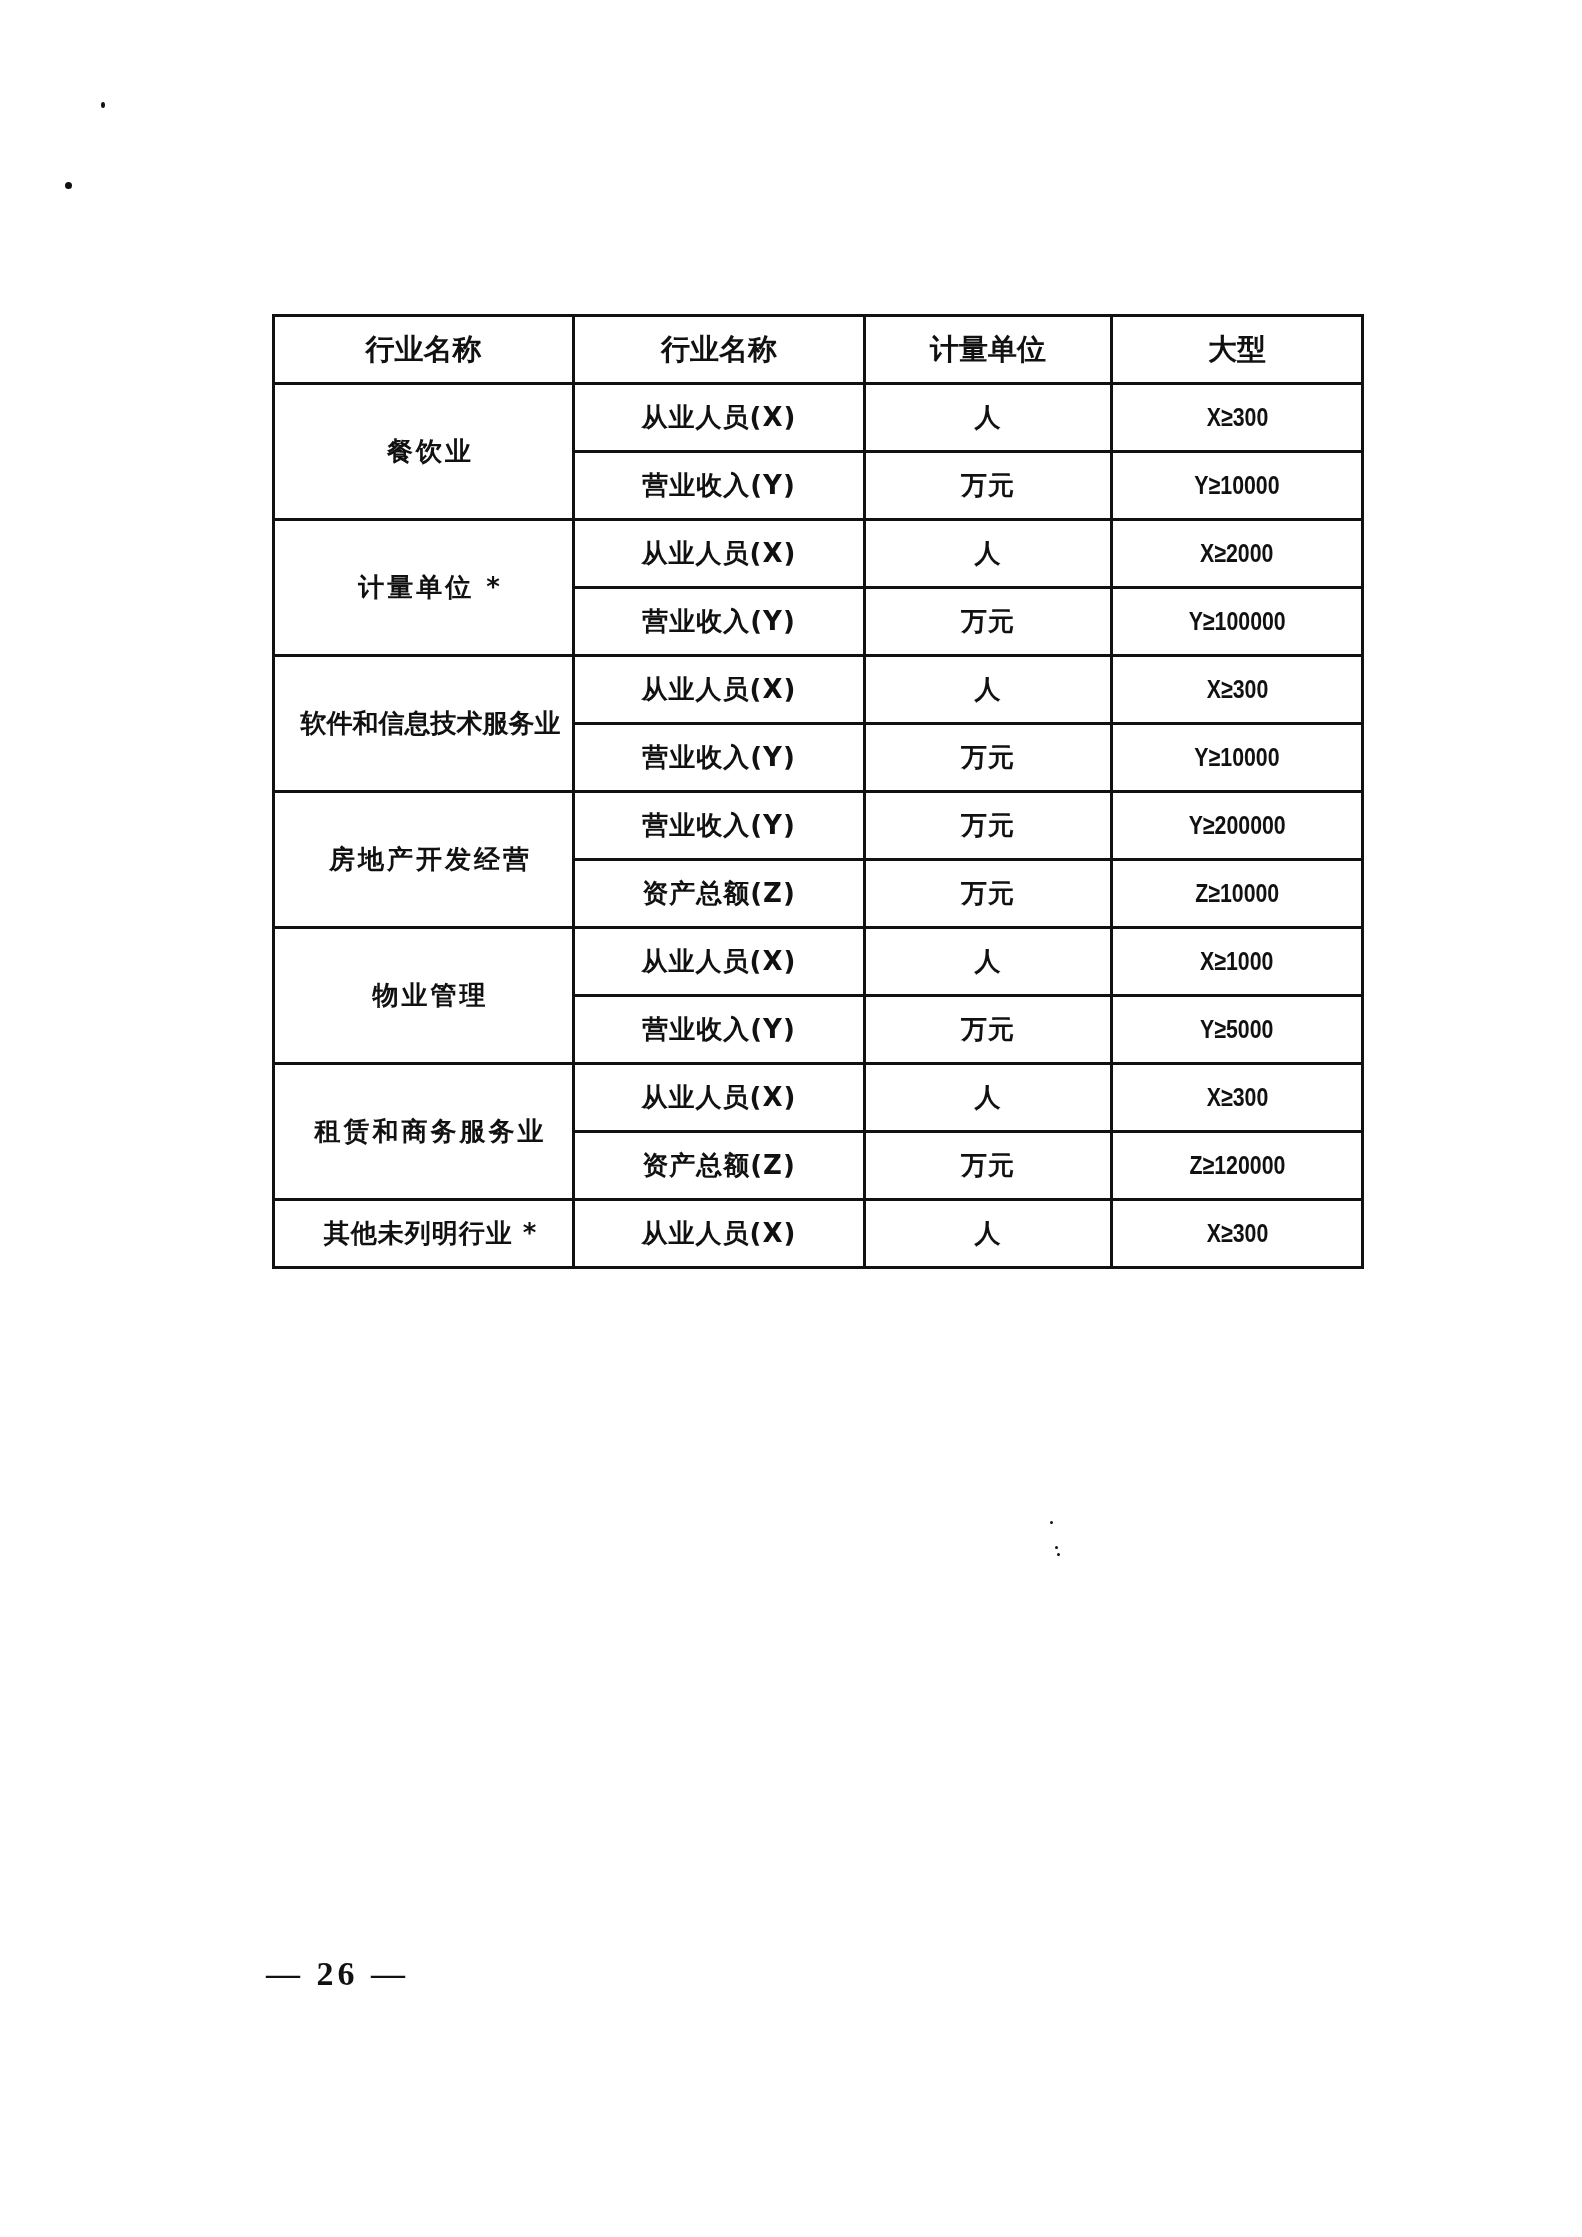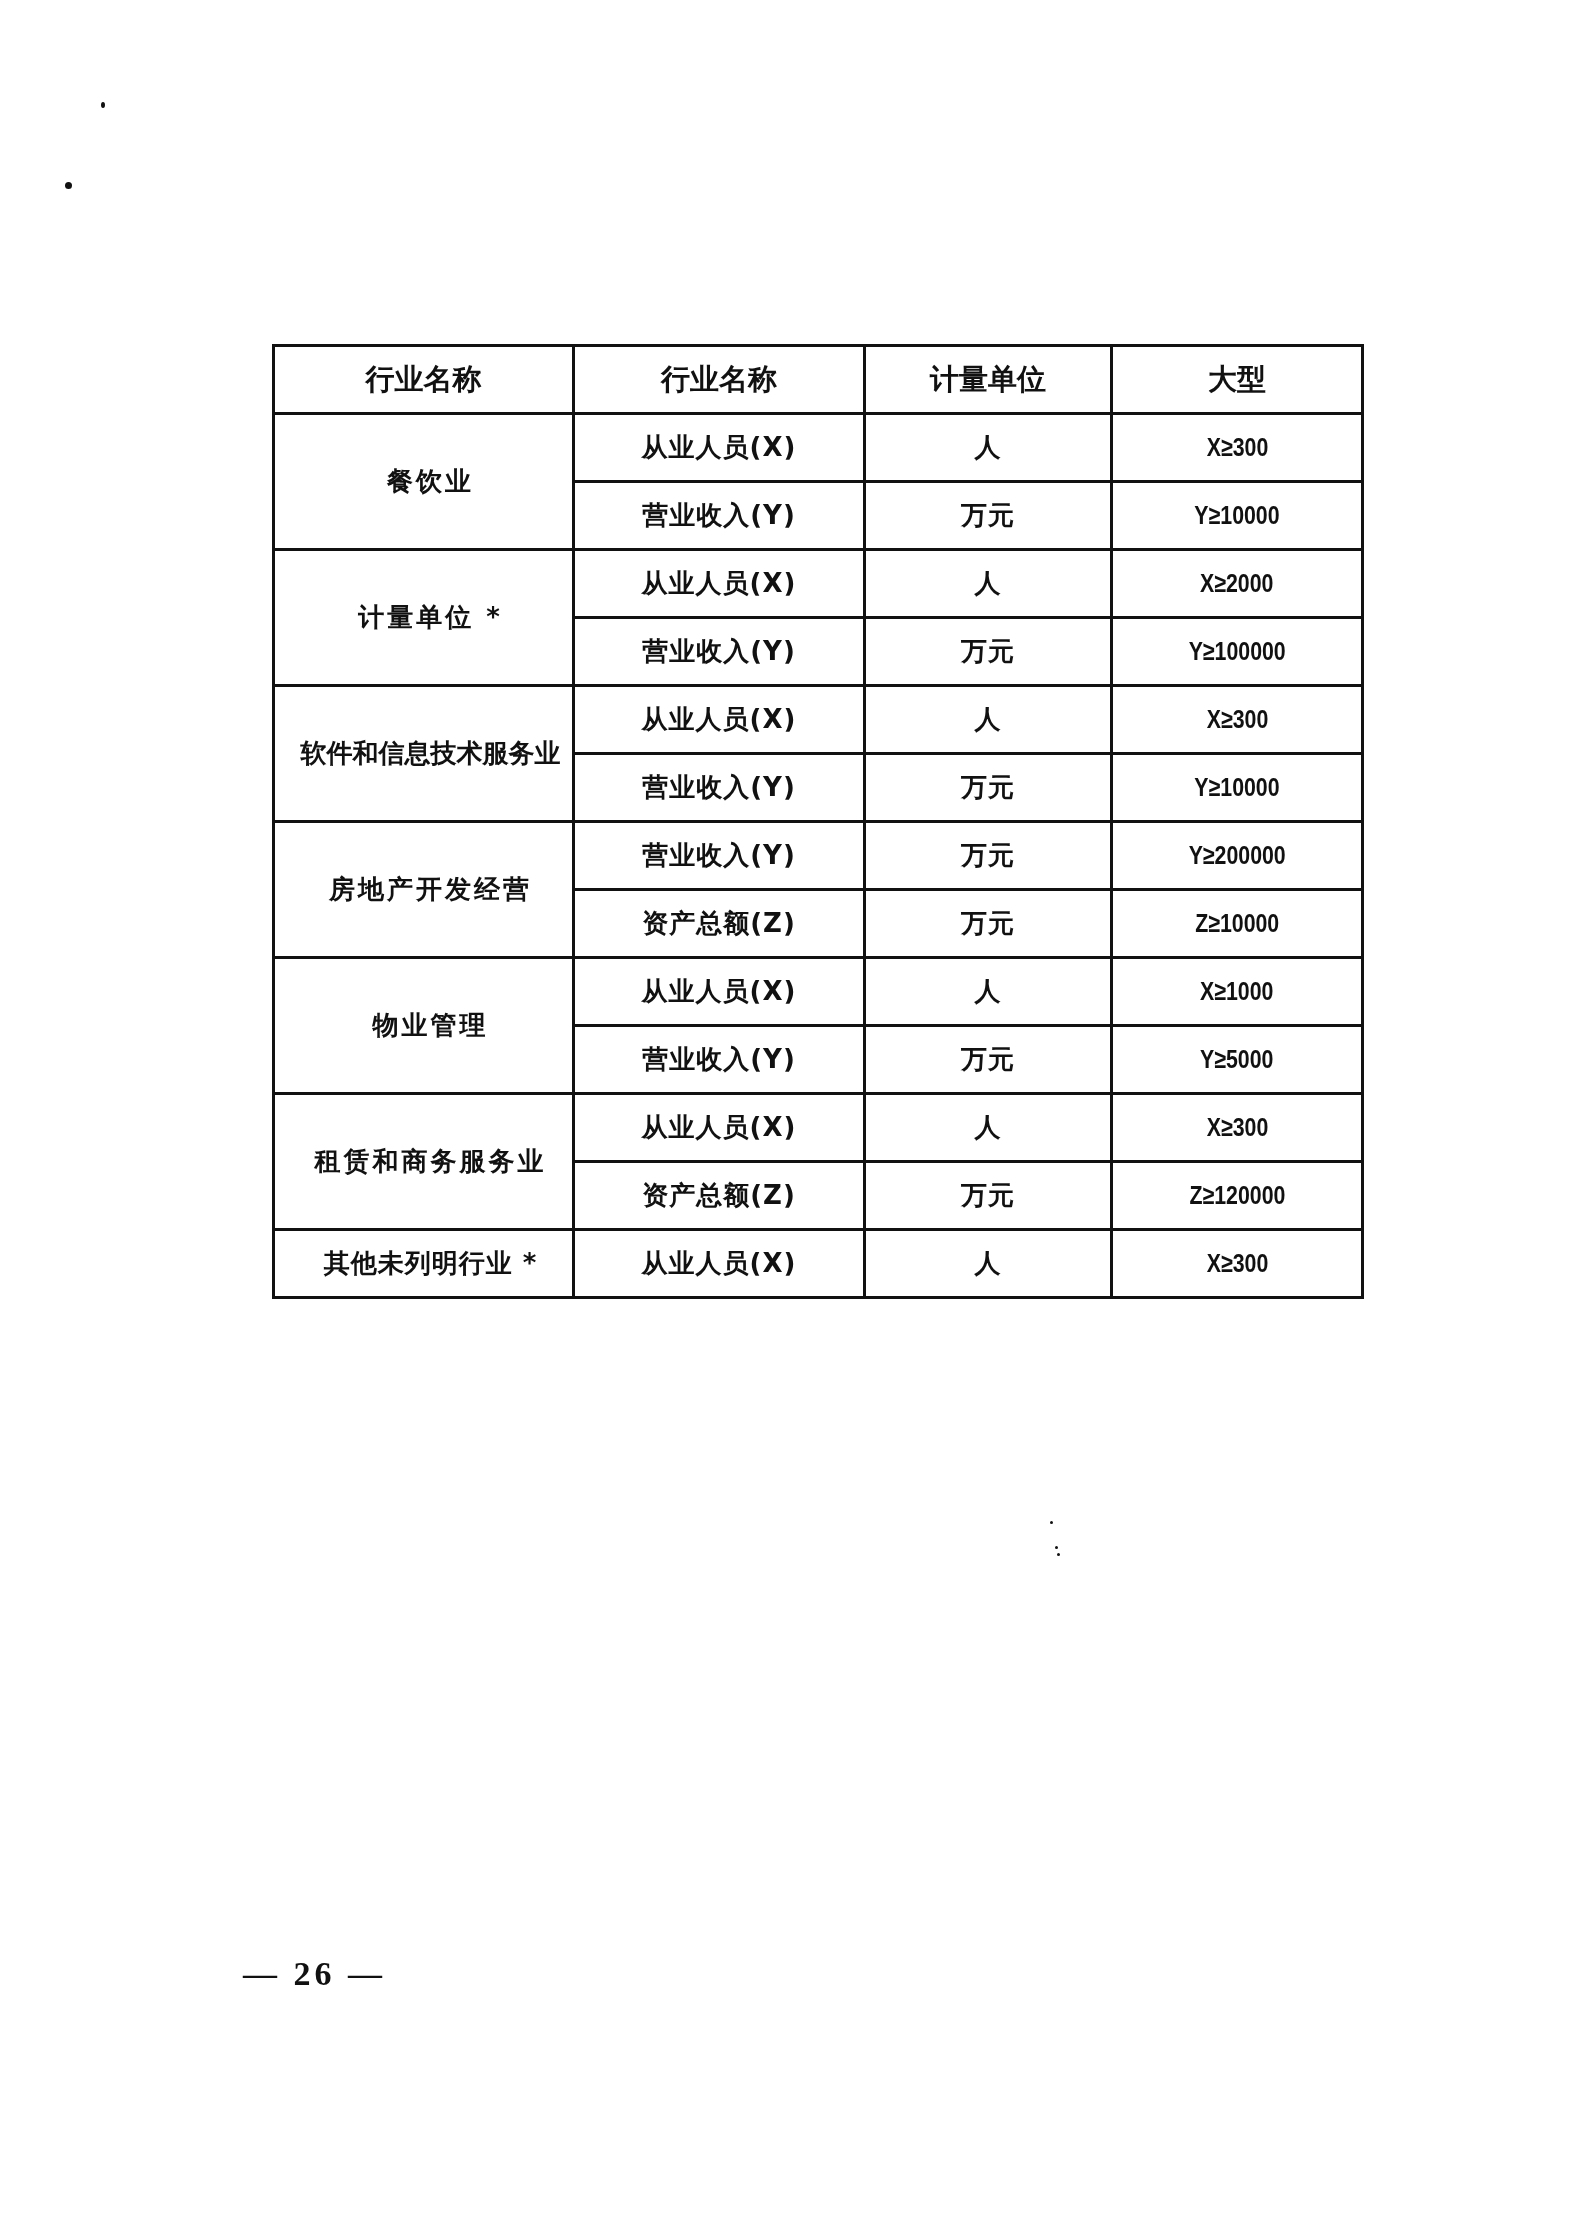--- a/index.html
+++ b/index.html
@@ -16,21 +16,21 @@
       color: #111;
     }
     .speck {
       position: absolute;
       background: #111;
       border-radius: 50%;
     }
     .table-wrap {
       position: absolute;
       left: 272px;
-      top: 344px;
+      top: 314px;
       width: 1089px;
     }
     table {
       border-collapse: collapse;
       width: 100%;
       table-layout: fixed;
     }
     col.c1 { width: 300px; }
     col.c2 { width: 291px; }
     col.c3 { width: 247px; }
@@ -58,21 +58,21 @@
       font-family: Liberation Sans, sans-serif;
       font-stretch: condensed;
       letter-spacing: 0px;
     }
     .val-inner {
       display: inline-block;
       transform: scaleX(0.82);
     }
     .page-number {
       position: absolute;
-      left: 243px;
+      left: 266px;
       top: 1955px;
       font-family: "Liberation Serif", serif;
       font-size: 34px;
       font-weight: bold;
       letter-spacing: 4px;
     }
   </style>
 </head>
 <body>
 

